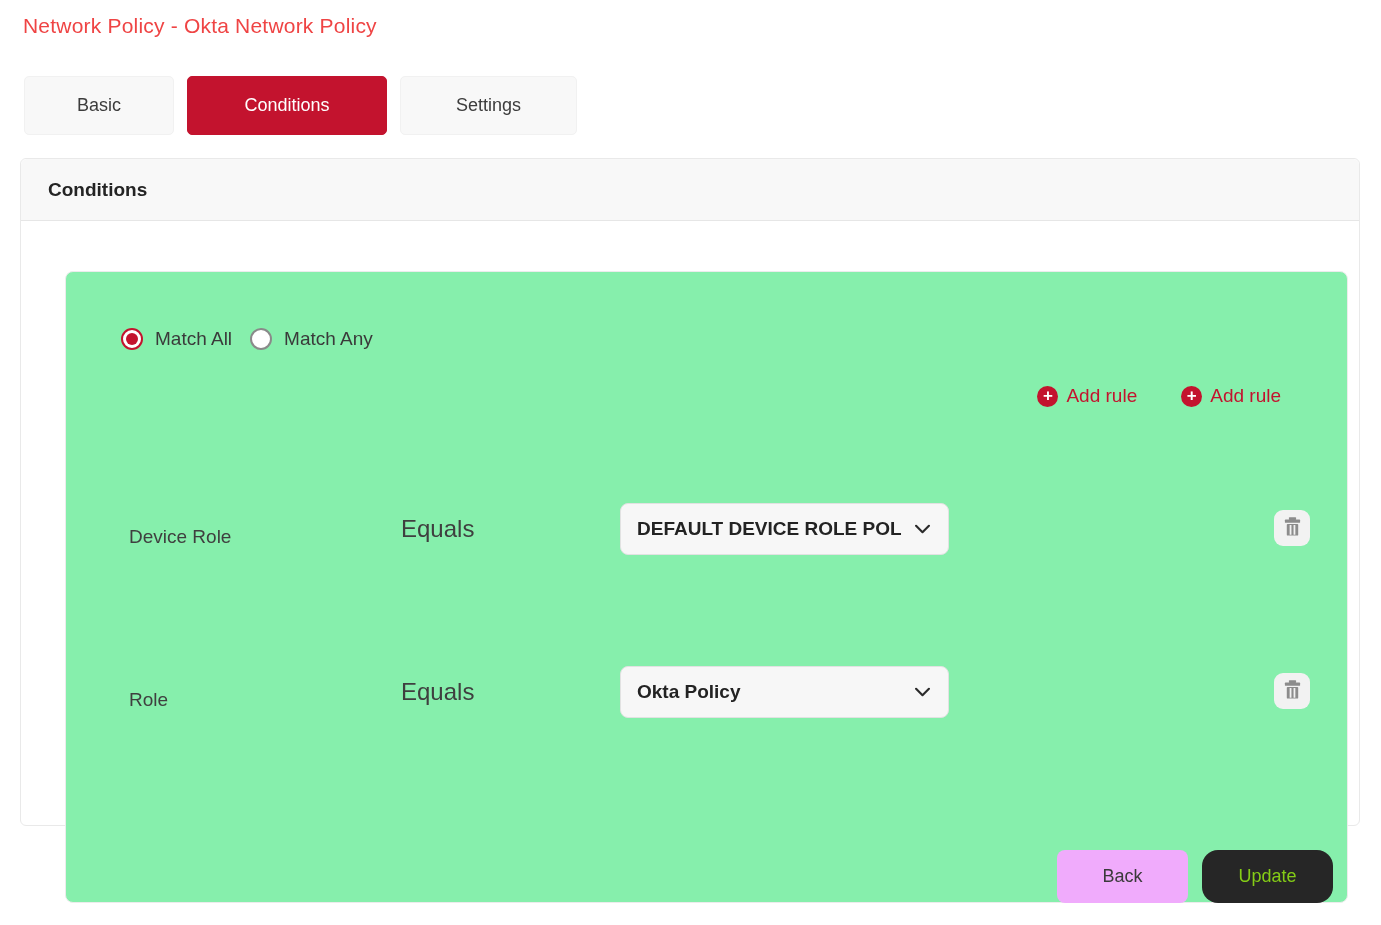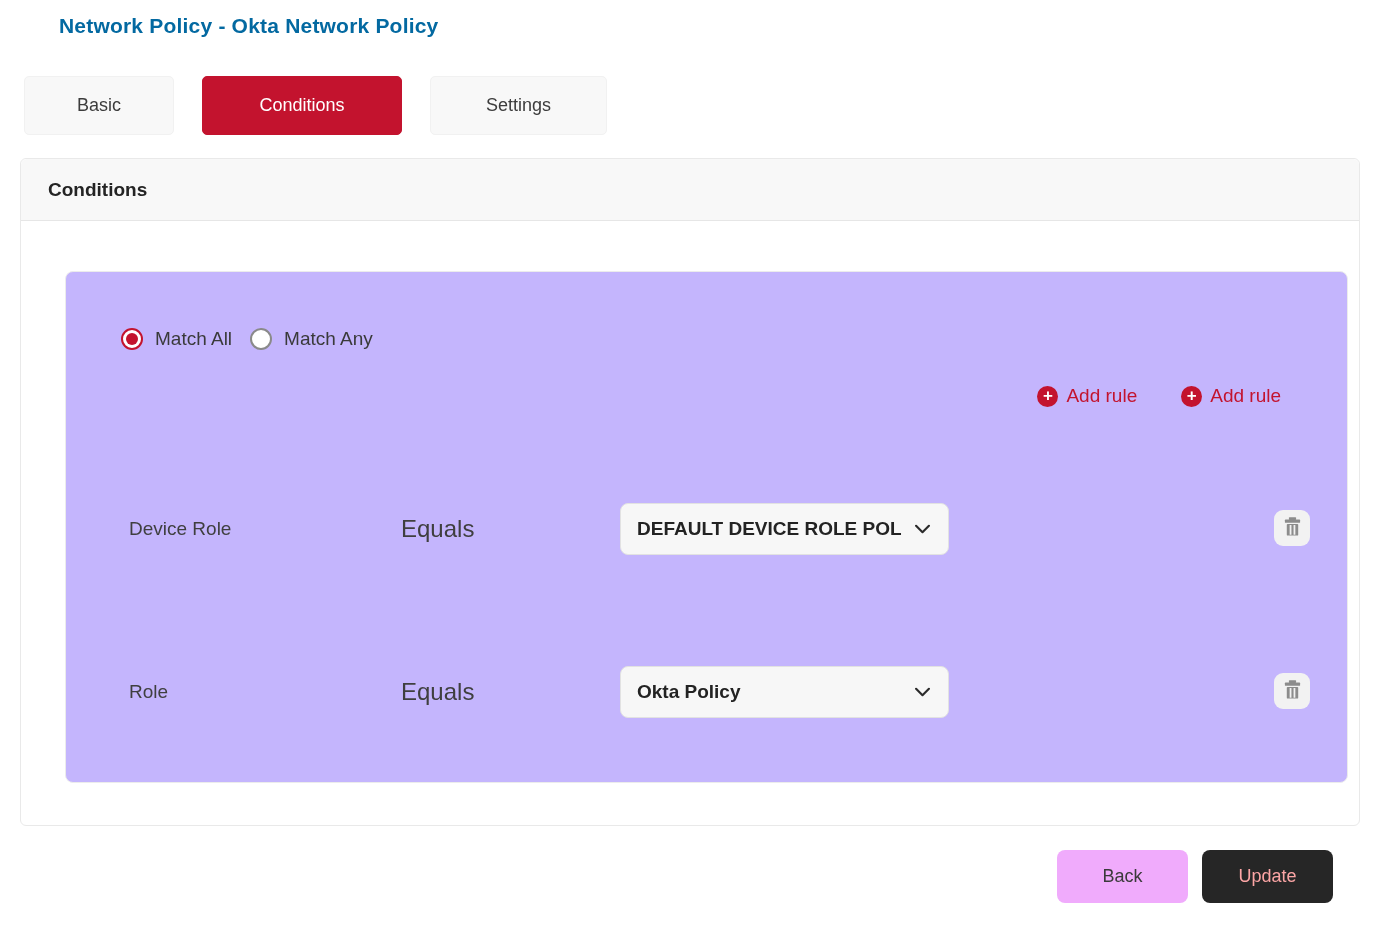--- a/index.html
+++ b/index.html
@@ -10,28 +10,27 @@
   html,body{width:1381px;height:925px;}
   body{
     background:#ffffff;
     font-family:"Liberation Sans","DejaVu Sans",sans-serif;
     color:#2d2c2c;
     position:relative;
     overflow:hidden;
   }
   .page-title{
     position:absolute;left:23px;top:14px;
-    font-size:21px;font-weight:bold;color:#0369a1;
+    font-size:21px;font-weight:normal;color:#ef4444;
     letter-spacing:.2px;
-    margin-left:36px;
   }
   
   .tabs{
     position:absolute;left:24px;top:76px;
-    display:flex;gap:28px;
+    display:flex;gap:13px;
   }
   .tab{
     height:59px;display:flex;align-items:center;justify-content:center;
     background:#f8f8f8;border:1px solid #f1f1f1;border-radius:5px;
     font-size:18px;color:#3c3c3c;cursor:pointer;
   }
   .tab.basic{width:150px;}
   .tab.conditions{width:200px;}
   .tab.settings{width:177px;}
   .tab.active{
@@ -43,22 +42,22 @@
     border:1px solid #e9e9e9;border-radius:6px;background:#ffffff;
   }
   .panel-header{
     height:62px;background:#f8f8f8;border-bottom:1px solid #e6e6e6;
     border-radius:6px 6px 0 0;
     display:flex;align-items:center;padding-left:27px;
     font-size:19px;font-weight:bold;color:#242424;
   }
   
   .rule-card{
-    position:absolute;left:44px;top:112px;width:1283px;height:512px;
-    border:1px solid #ececec;border-radius:8px;background:#c4b5fd;
+    position:absolute;left:44px;top:112px;width:1283px;height:632px;
+    border:1px solid #ececec;border-radius:8px;background:#86efac;
   }
   
   .radio-group{
     position:absolute;left:55px;top:56px;
     display:flex;align-items:center;gap:18px;
   }
   .radio-option{display:flex;align-items:center;gap:12px;cursor:pointer;}
   .radio-circle{
     width:22px;height:22px;border-radius:50%;
     border:2.5px solid #8a8a8a;background:#ffffff;
@@ -85,21 +84,21 @@
     font-size:17px;font-weight:bold;line-height:1;flex:0 0 auto;
     padding-bottom:1px;
   }
   
   .rule-row{
     position:absolute;left:0;width:100%;height:52px;
   }
   .rule-row.row-0{top:231px;}
   .rule-row.row-1{top:394px;}
   .rule-field{
-    position:absolute;left:63px;top:0;height:52px;display:flex;align-items:center;
+    position:absolute;left:63px;top:8px;height:52px;display:flex;align-items:center;
     font-size:19px;color:#3f3f3f;
   }
   .rule-operator{
     position:absolute;left:335px;top:0;height:52px;display:flex;align-items:center;
     font-size:24px;color:#3f3f3f;
   }
   .rule-select{
     position:absolute;left:554px;top:0;width:329px;height:52px;
     background:#f7f7f7;border:1px solid #e2e2e2;border-radius:8px;
     display:flex;align-items:center;justify-content:space-between;
@@ -115,21 +114,21 @@
     background:#f2f2f2;border:none;border-radius:9px;cursor:pointer;
     display:flex;align-items:center;justify-content:center;
   }
   
   .footer-btn{
     position:absolute;top:850px;width:131px;height:53px;
     border:none;border-radius:8px;font-size:18px;cursor:pointer;
     font-family:inherit;display:flex;align-items:center;justify-content:center;
   }
   .back-btn{left:1057px;background:#f0abfc;color:#3a3a3a;}
-  .update-btn{left:1202px;background:var(--dark-btn);color:#fca5a5;}
+  .update-btn{left:1202px;background:var(--dark-btn);color:#84cc16;border-radius:16px;}
 </style>
 </head>
 <body>
 
 <div class="page-title">Network Policy - Okta Network Policy</div>
 
 <div class="tabs">
   <div class="tab basic">Basic</div>
   <div class="tab conditions active">Conditions</div>
   <div class="tab settings">Settings</div>

